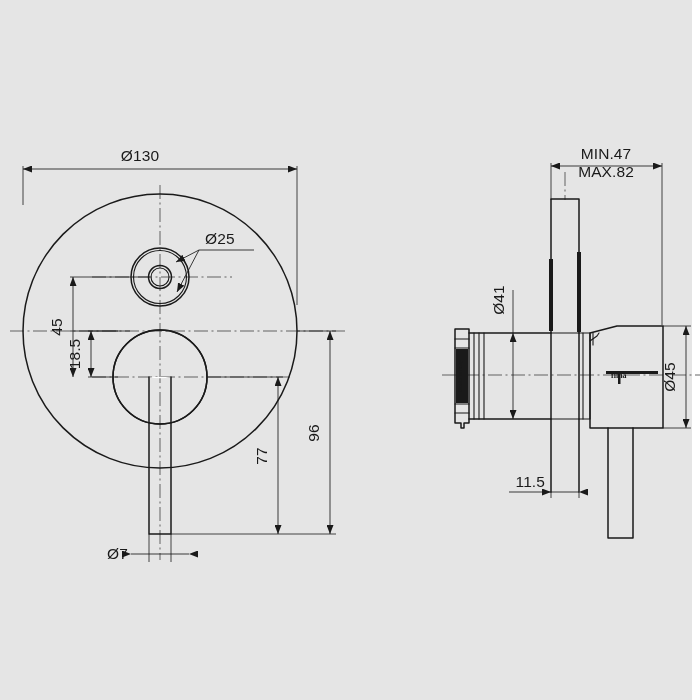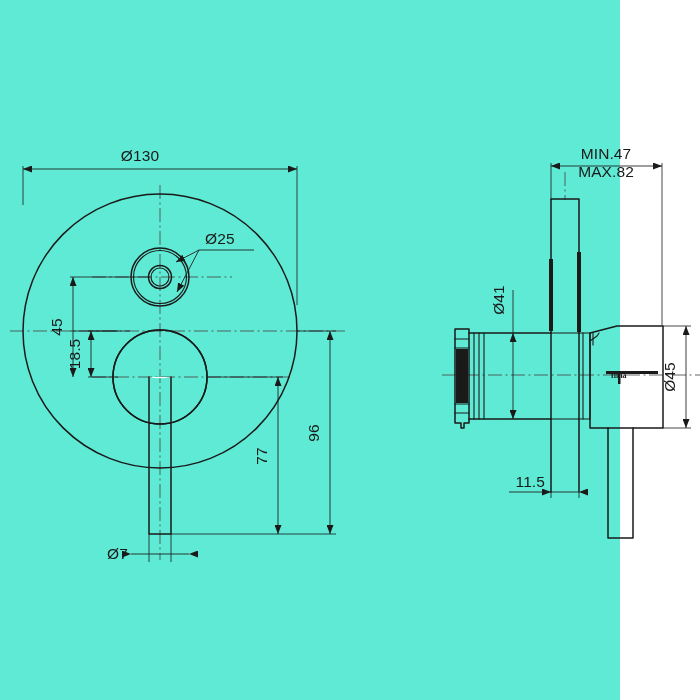--- a/index.html
+++ b/index.html
@@ -9,23 +9,23 @@
     background: #ffffff;
   }
   body {
     width: 700px;
     height: 700px;
     overflow: hidden;
     font-family: "Liberation Sans", sans-serif;
   }
   #drawing-root {
     position: relative;
-    width: 620px;
+    width: 692px;
     height: 700px;
-    background: #5eead4;
+    background: #e5e5e5;
   }
   svg#cad {
     display: block;
     width: 700px;
     height: 700px;
   }
   .outline {
     fill: none;
     stroke: #1a1a1a;
     stroke-width: 1.5;

